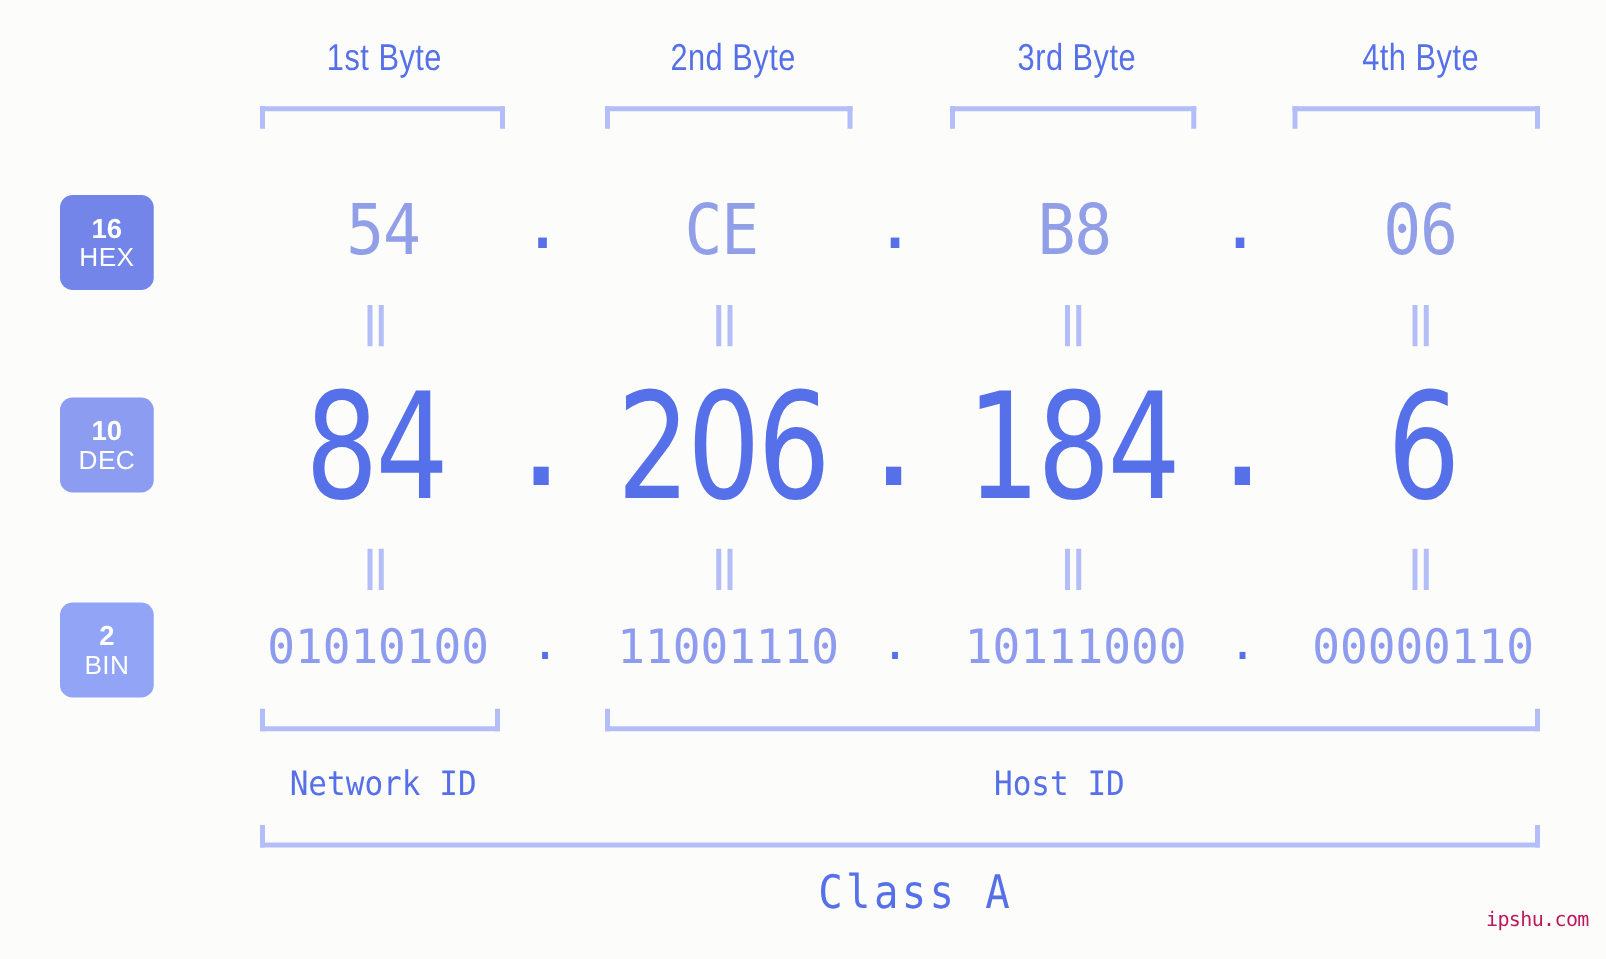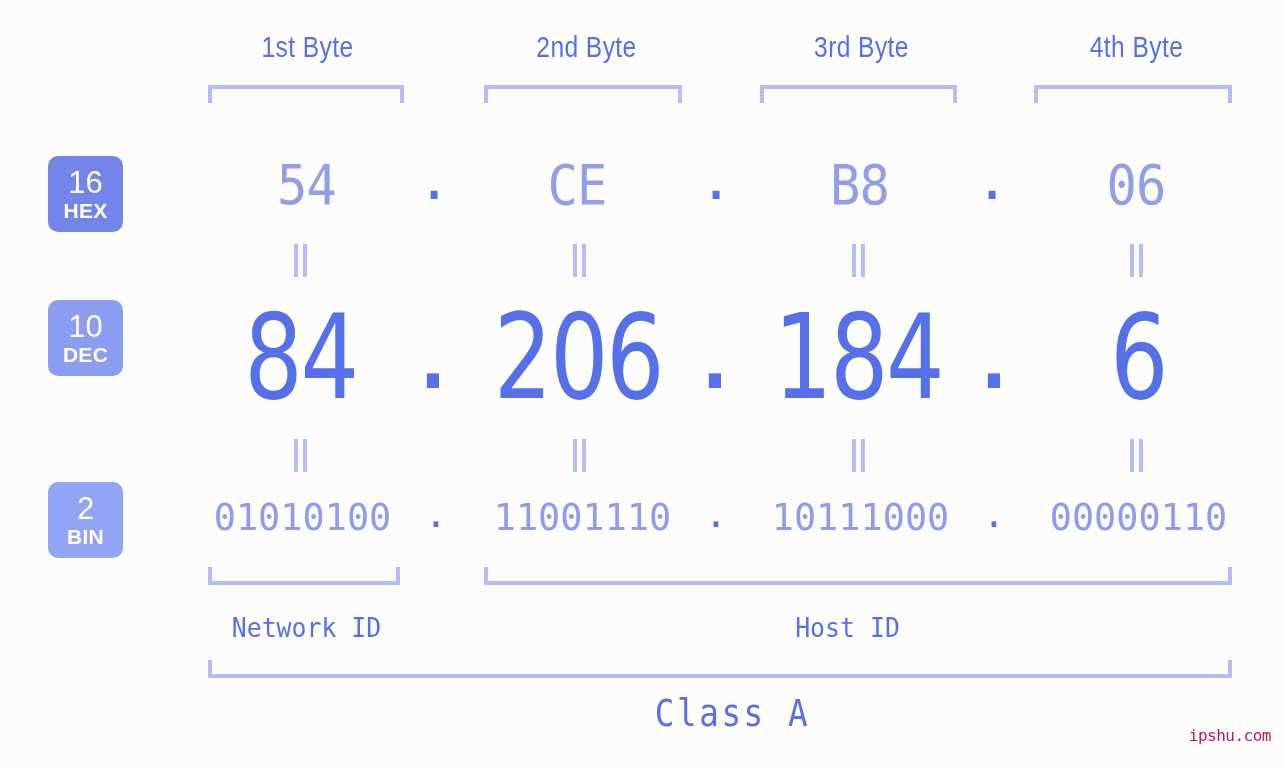--- a/index.html
+++ b/index.html
@@ -62,32 +62,32 @@
     border-radius: 10px;
     color: #ffffff;
     display: flex;
     flex-direction: column;
     align-items: center;
     justify-content: center;
     line-height: 1;
     box-sizing: border-box;
   }
   .badge .num {
-    font-size: 31px;
-    font-weight: 400;
+    font-size: 22px;
+    font-weight: 700;
     letter-spacing: 0px;
     margin-bottom: 2px;
   }
   .badge .sys {
     font-size: 21px;
-    font-weight: 700;
+    font-weight: 400;
     letter-spacing: 0.3px;
   }
   .badge-hex { top: 156px; background: #7385e8; }
-  .badge-dec { top: 300px; background: #8c9cf0; }
+  .badge-dec { top: 318px; background: #8c9cf0; }
   .badge-bin { top: 482px; background: #92a4f5; }
 
   .cell {
     position: absolute;
     text-align: center;
     white-space: nowrap;
   }
 
   .hex-val {
     font-size: 56px;

